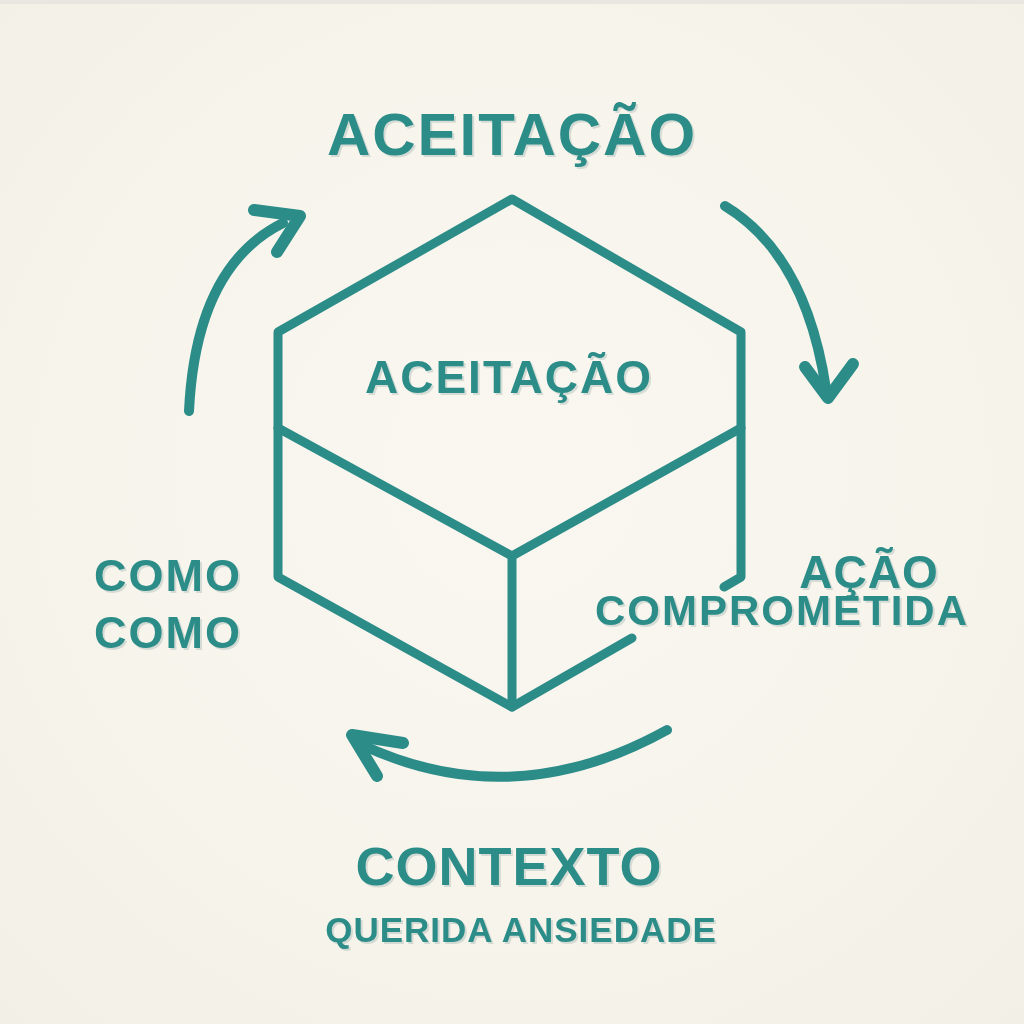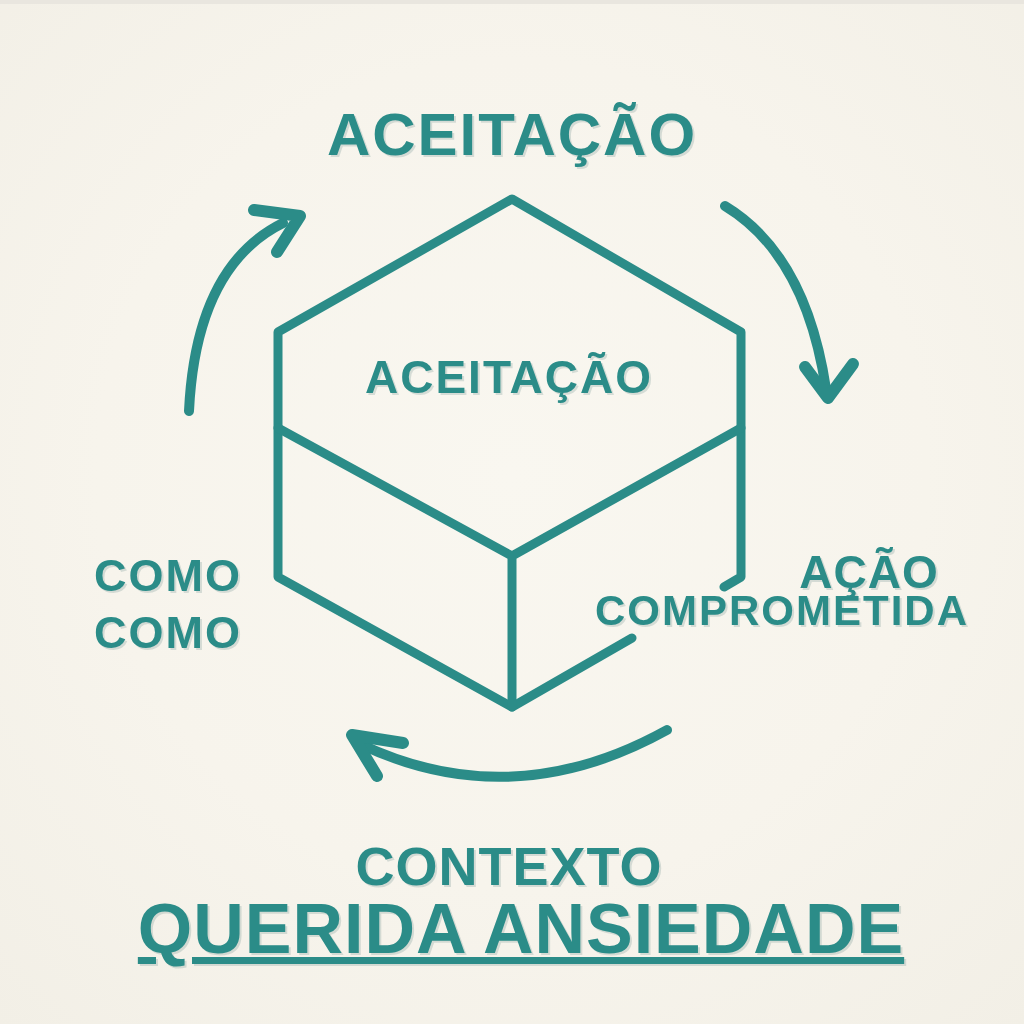--- a/index.html
+++ b/index.html
@@ -51,21 +51,21 @@
   .comprometida-line{
     left:782px;top:607px;
     font-size:42px;letter-spacing:2px;
   }
   .protocolo-line{
     left:509px;top:862px;
     font-size:54px;letter-spacing:1px;
   }
   .querida-line{
     left:521px;top:925px;
-    font-size:70px;letter-spacing:1px;text-decoration:underline;
+    font-size:35px;letter-spacing:1px;
   }
   .stroke{
     fill:none;stroke:var(--teal);
     stroke-linecap:round;stroke-linejoin:round;
   }
   .cube-line{stroke-width:9px;}
   .arrow-arc{stroke-width:10px;}
   .arrow-head{stroke-width:12px;}
 </style>
 </head>

